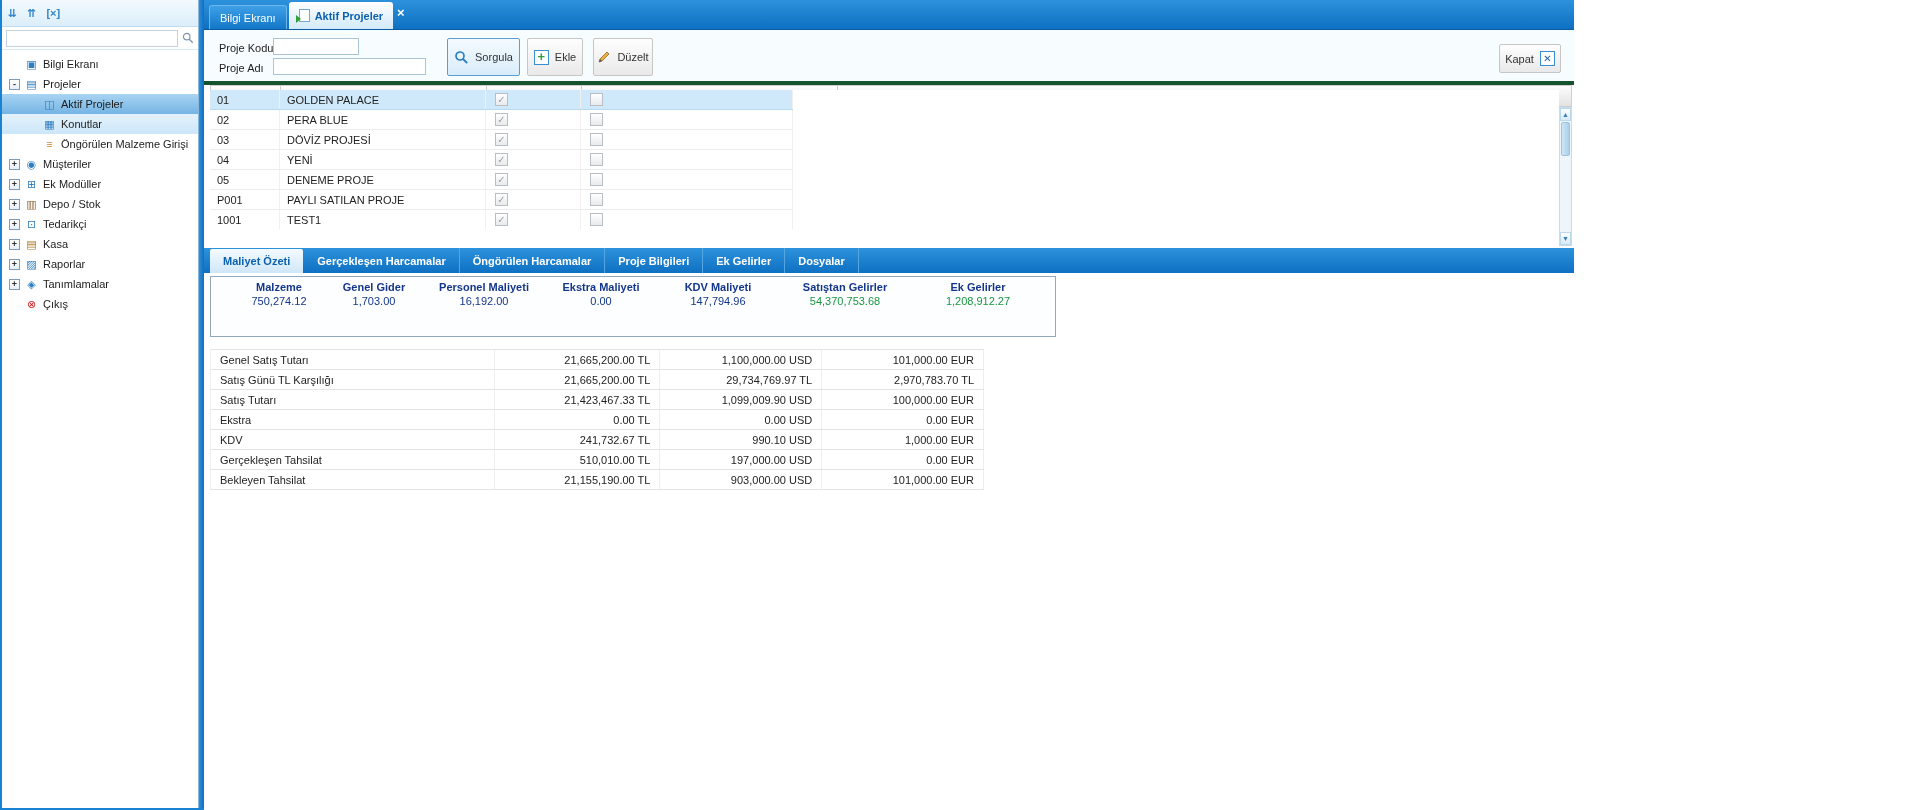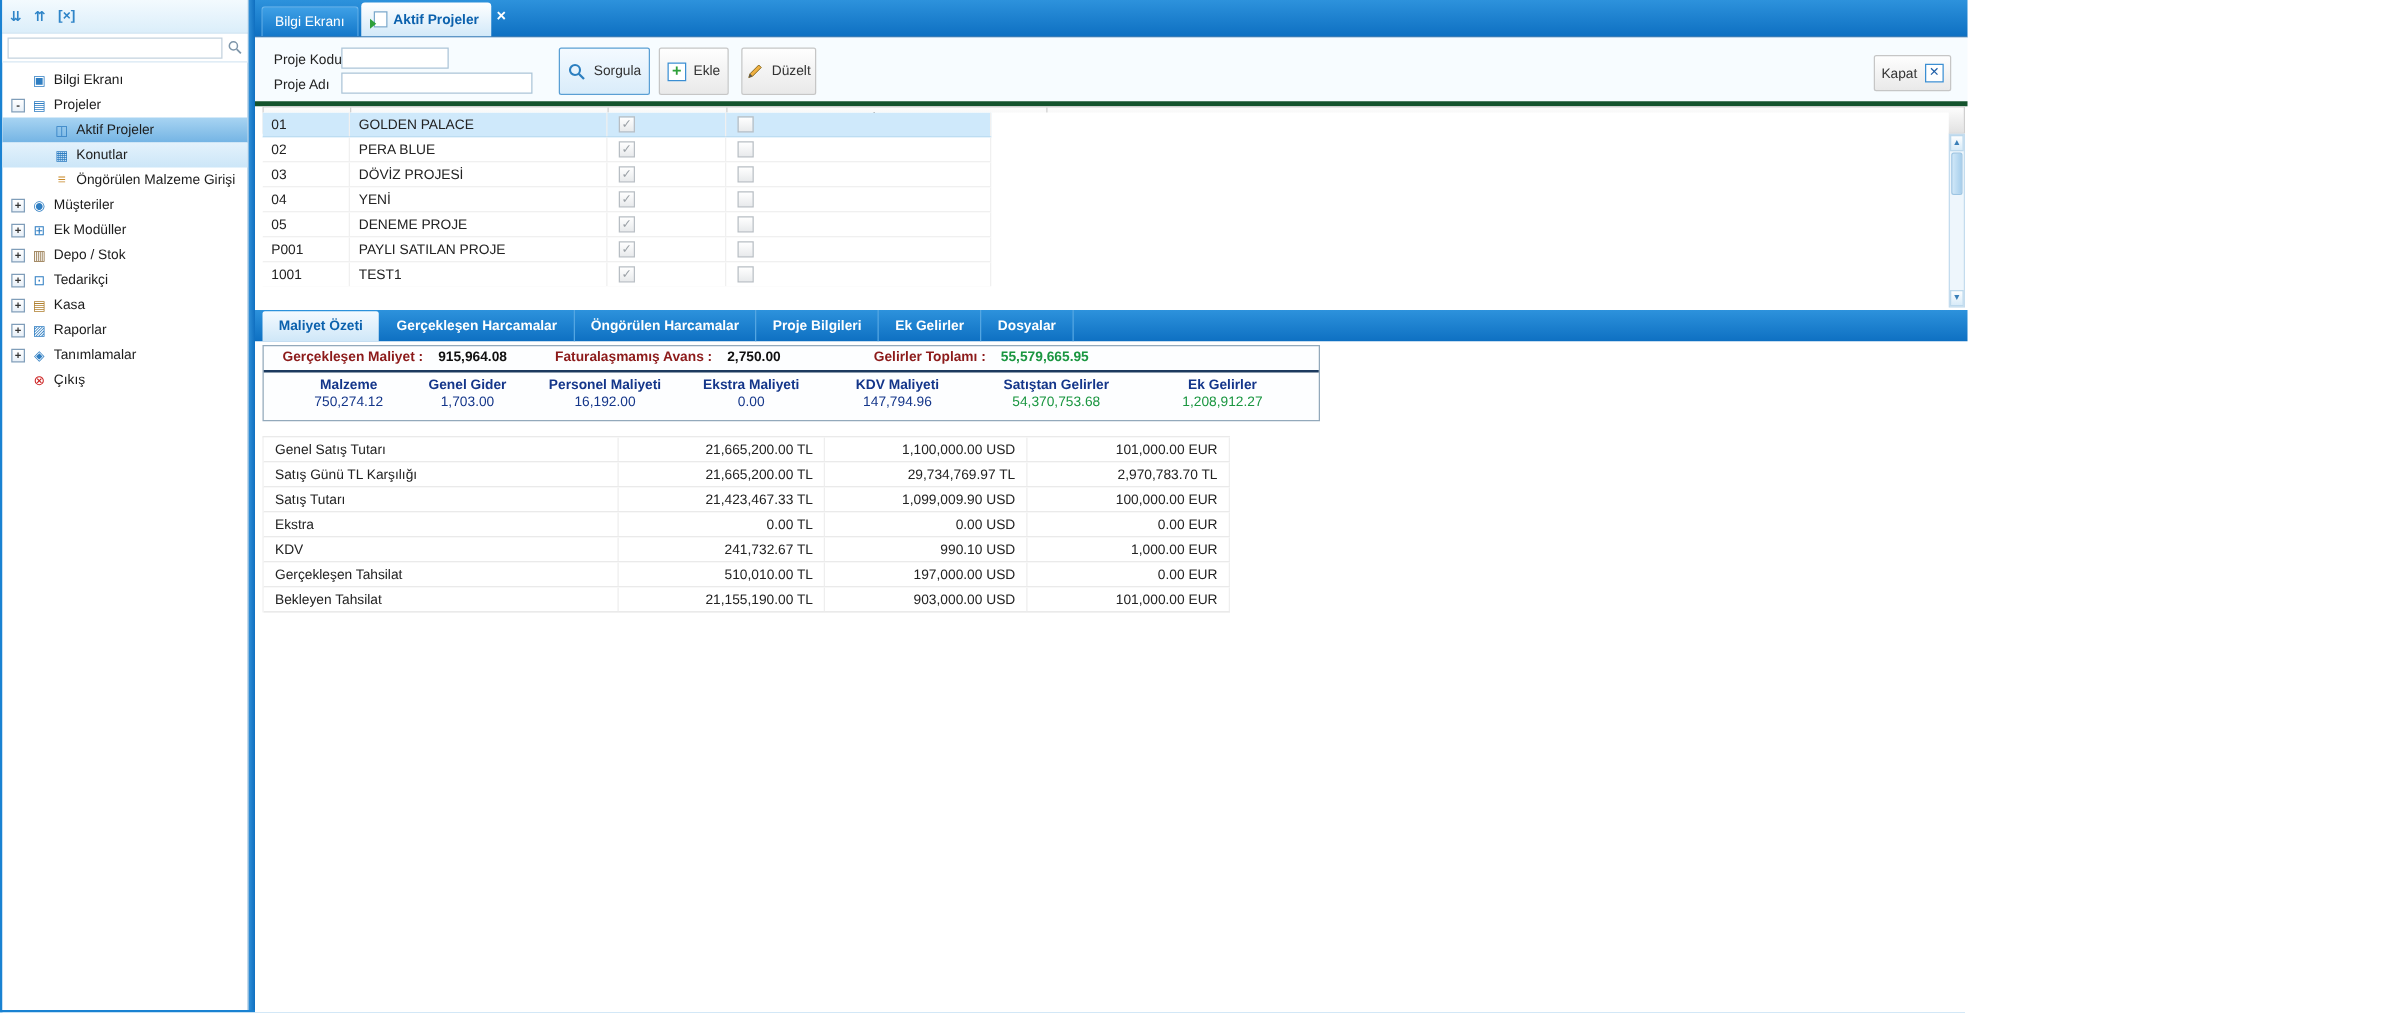--- a/index.html
+++ b/index.html
@@ -359,34 +359,20 @@
     <div class="dtabbar">
         <div class="dtab active">Maliyet Özeti</div>
         <div class="dtab">Gerçekleşen Harcamalar</div>
         <div class="dtab">Öngörülen Harcamalar</div>
         <div class="dtab">Proje Bilgileri</div>
         <div class="dtab">Ek Gelirler</div>
         <div class="dtab">Dosyalar</div>
       </div>
 
     <div class="summary">
-      <div class="sum-line1">
-          <div class="sum-pair">
-            <span class="sum-label">Gerçekleşen Maliyet :</span>
-            <span class="sum-val">915,964.08</span>
-          </div>
-          <div class="sum-pair">
-            <span class="sum-label">Faturalaşmamış Avans :</span>
-            <span class="sum-val">2,750.00</span>
-          </div>
-          <div class="sum-pair">
-            <span class="sum-label">Gelirler Toplamı :</span>
-            <span class="sum-val green">55,579,665.95</span>
-          </div>
-        </div>
       <div class="sum-line2">
           <div class="sum-col">
             <span class="sc-h">Malzeme</span>
             <span class="sc-v">750,274.12</span>
           </div>
           <div class="sum-col">
             <span class="sc-h">Genel Gider</span>
             <span class="sc-v">1,703.00</span>
           </div>
           <div class="sum-col">

